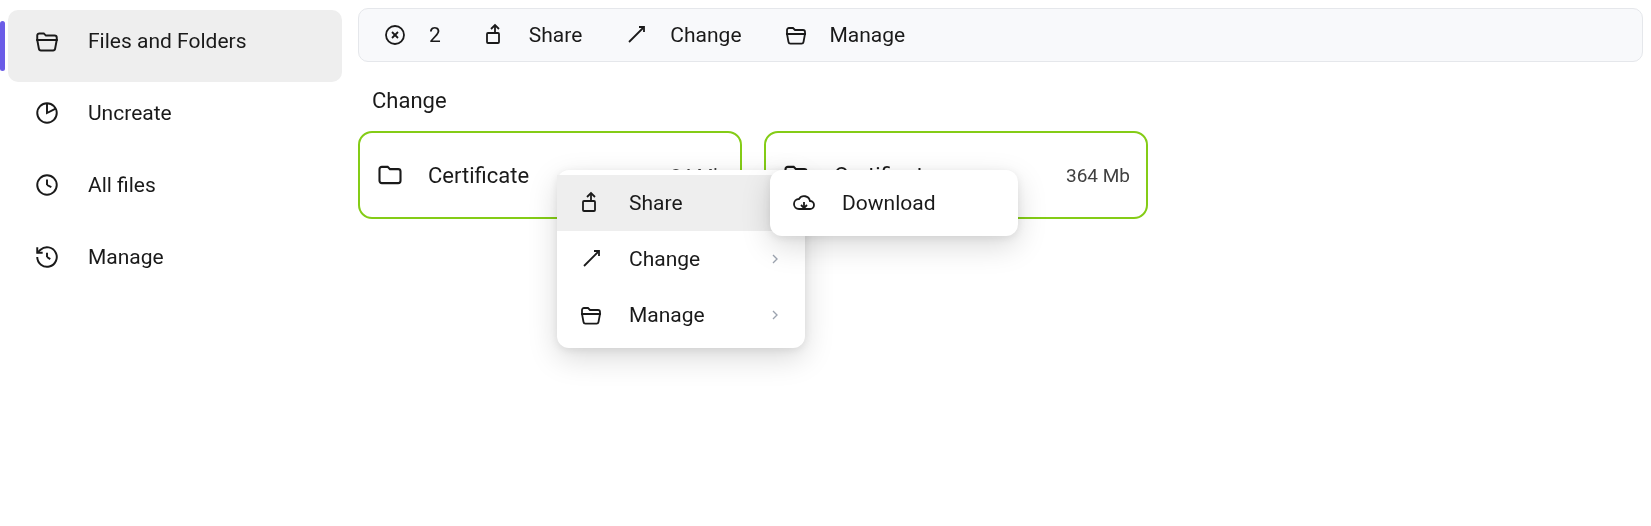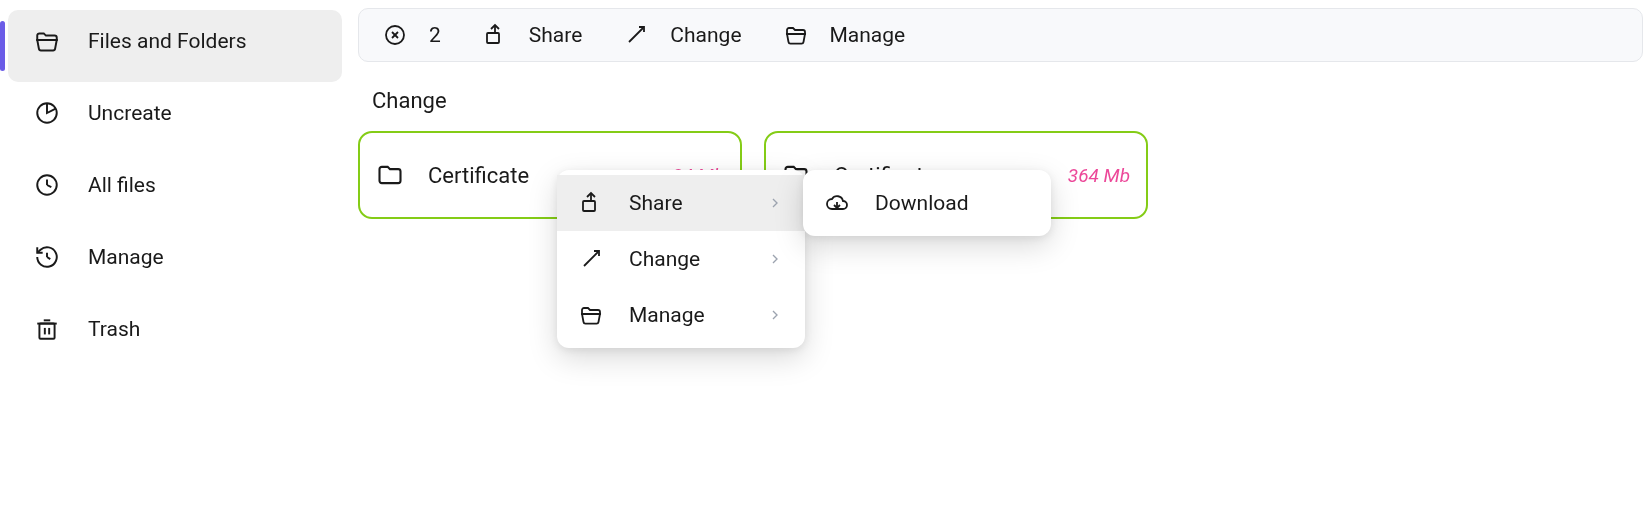--- a/index.html
+++ b/index.html
@@ -112,38 +112,37 @@
       fill: none;
       margin-right: 24px;
     }
     .folder-name {
       font-size: 22px;
       color: #1a1a1a;
       flex: 1;
     }
     .folder-size {
       font-size: 19px;
-      color: #ec4899;
-      font-style: italic;
+      color: #404040;
     }
     .context-menu {
       position: absolute;
       background: #fff;
       border-radius: 12px;
       box-shadow: 0 10px 30px rgba(0,0,0,0.15), 0 2px 8px rgba(0,0,0,0.08);
       padding: 5px 0;
       min-width: 248px;
     }
     .context-menu-1 {
       left: 557px;
       top: 170px;
       z-index: 10;
     }
     .context-menu-2 {
-      left: 803px;
+      left: 770px;
       top: 170px;
       z-index: 11;
     }
     .context-item {
       display: flex;
       align-items: center;
       padding: 16px 22px;
       cursor: pointer;
       font-size: 21px;
       color: #1a1a1a;
@@ -199,30 +198,20 @@
     <span>All files</span>
   </div>
   <div class="sidebar-item">
     <svg class="sidebar-icon" viewBox="0 0 24 24">
         <path d="M3 12a9 9 0 1 0 3-6.7L3 8"></path>
         <polyline points="3 3 3 8 8 8"></polyline>
         <line x1="12" y1="8" x2="12" y2="12"></line>
         <line x1="12" y1="12" x2="15" y2="14"></line>
       </svg>
     <span>Manage</span>
-  </div>
-  <div class="sidebar-item">
-    <svg class="sidebar-icon" viewBox="0 0 24 24">
-        <rect x="5" y="7" width="14" height="14" rx="1"></rect>
-        <line x1="3" y1="7" x2="21" y2="7"></line>
-        <line x1="9" y1="4" x2="15" y2="4"></line>
-        <line x1="10" y1="11" x2="10" y2="17"></line>
-        <line x1="14" y1="11" x2="14" y2="17"></line>
-      </svg>
-    <span>Trash</span>
   </div>
 </div>
 
 <div class="main">
   <div class="toolbar">
     <div class="toolbar-item">
       <svg class="toolbar-icon" viewBox="0 0 24 24">
           <circle cx="12" cy="12" r="9"></circle>
           <line x1="9" y1="9" x2="15" y2="15"></line>
           <line x1="15" y1="9" x2="9" y2="15"></line>

